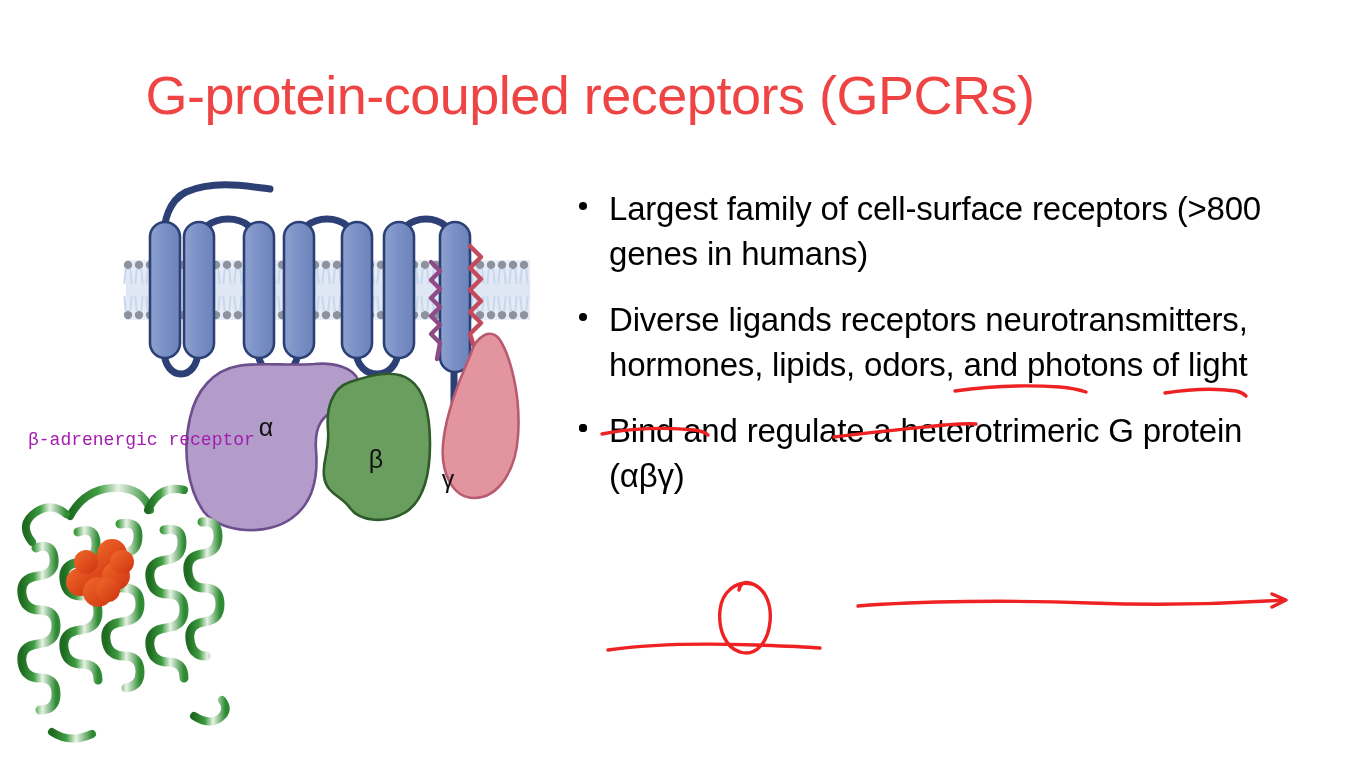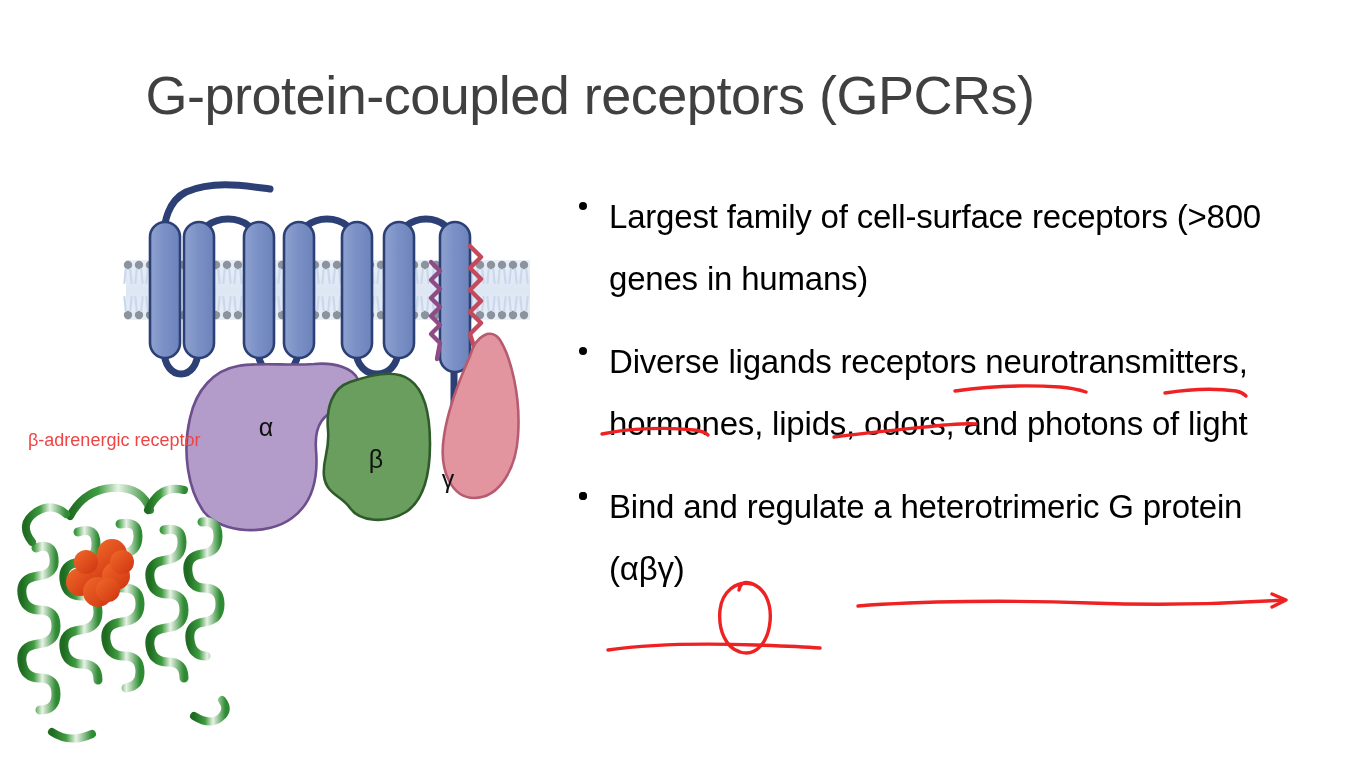--- a/index.html
+++ b/index.html
@@ -20,37 +20,37 @@
   #slide-title {
     position: absolute;
     left: 0;
     top: 62px;
     width: 1180px;
     text-align: center;
     font-size: 54px;
     line-height: 66px;
     font-weight: 400;
     letter-spacing: -0.5px;
-    color: #404040;
+    color: #ef4444;
     white-space: nowrap;
   }
 
   
   #bullet-list {
     position: absolute;
     left: 571px;
     top: 186px;
     width: 740px;
   }
   .bullet-item {
     position: relative;
     padding-left: 38px;
     margin-bottom: 21px;
     font-size: 33px;
-    line-height: 62px;
+    line-height: 45px;
     letter-spacing: -0.2px;
   }
   .bullet-item:last-child { margin-bottom: 8px; }
   .bullet-dot {
     position: absolute;
     left: 8px;
     top: 16px;
     width: 8px;
     height: 8px;
     border-radius: 50%;
@@ -74,22 +74,23 @@
     height: 365px;
   }
 
   
   #receptor-caption {
     position: absolute;
     left: 28px;
     top: 428px;
     font-size: 18px;
     line-height: 24px;
-    color: #ef4444;
+    color: #a21caf;
     white-space: nowrap;
+    font-family: Liberation Mono, monospace;
   }
 
   
   #ribbon-structure {
     position: absolute;
     left: 8px;
     top: 470px;
     width: 240px;
     height: 285px;
   }

